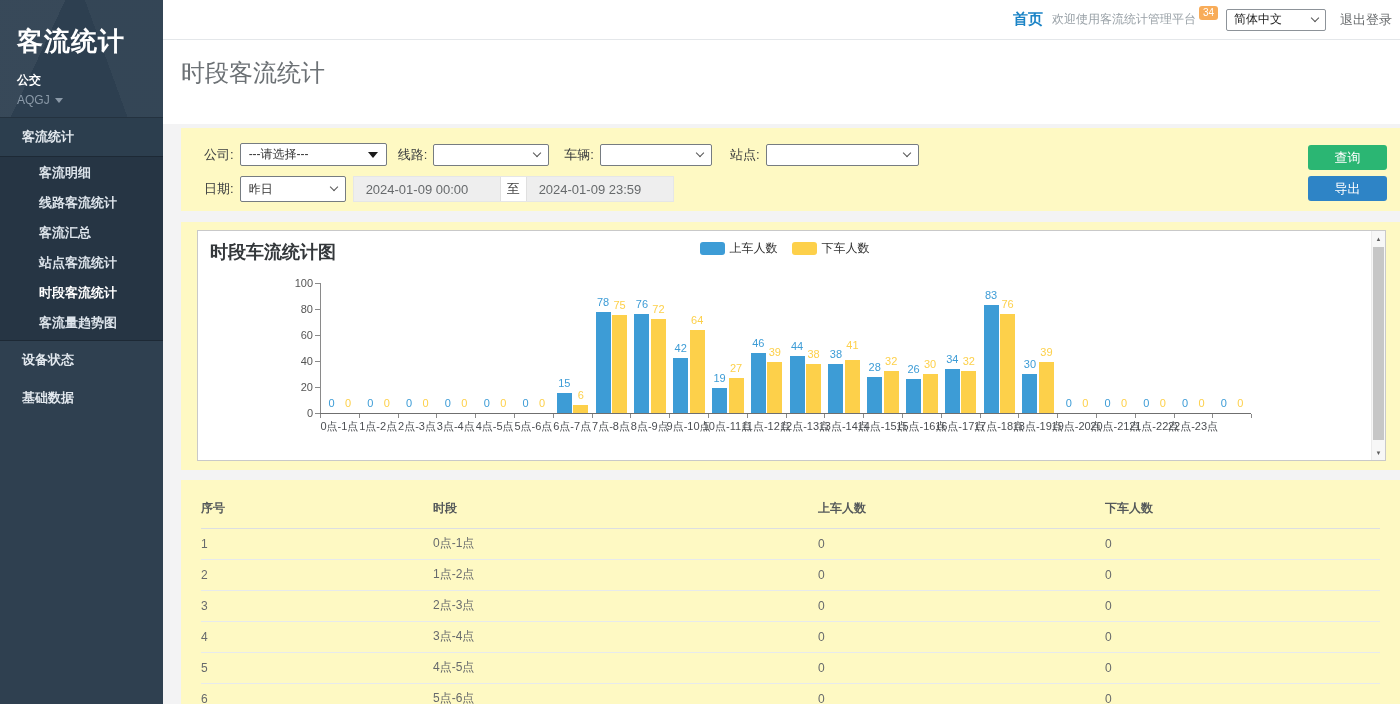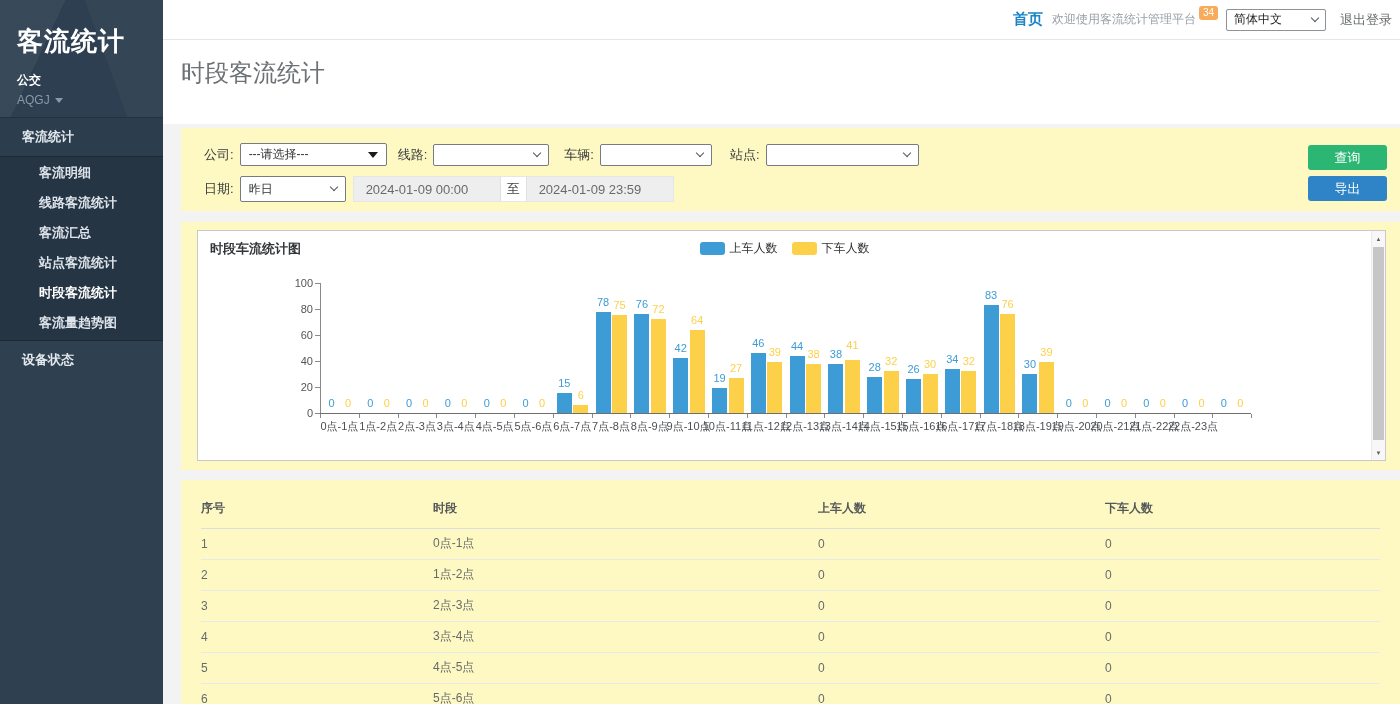--- a/index.html
+++ b/index.html
@@ -63,21 +63,21 @@
   .dgroup { display:flex; margin-left:7px; border:1px solid #e5e6e7; height:26px; }
   .dinput { width:146px; background:#eeeeee; display:flex; align-items:center; padding-left:12px; font-size:13px; color:#676a6c; }
   .dsep { width:27px; background:#fff; border-left:1px solid #e0e0e0; border-right:1px solid #e0e0e0; display:flex; align-items:center; justify-content:center; font-size:13px; color:#444; }
   .btn { position:absolute; right:13px; width:79px; height:25px; border-radius:3px; color:#fff; font-size:13px; display:flex; align-items:center; justify-content:center; cursor:pointer; }
   .btn-query { top:17px; background:#2bb673; }
   .btn-export { top:48px; background:#2e84c6; }
 
   
   .panel-chart { margin-top:11px; padding:8px 14px 9px 16px; }
   .chart-box { position:relative; height:231px; border:1px solid #c9c9c9; background:#fff; overflow:hidden; }
-  .chart-title { position:absolute; left:12px; top:9px; font-size:13px; font-weight:bold; color:#33373a; }
+  .chart-title { position:absolute; left:12px; top:9px; font-size:18px; font-weight:bold; color:#33373a; }
   .legend { position:absolute; left:0; right:14px; top:9px; display:flex; justify-content:center; gap:14px; }
   .legend-item { display:flex; align-items:center; gap:5px; font-size:12px; color:#333; }
   .legend-swatch { width:25px; height:13px; border-radius:3px; }
   #plot { position:absolute; left:0; top:0; right:0; bottom:0; }
   #plot .yaxis { position:absolute; width:1px; background:#8a8a8a; }
   #plot .xaxis { position:absolute; height:1px; background:#6f6f6f; }
   #plot .ytick { position:absolute; width:5px; height:1px; background:#8a8a8a; }
   #plot .ylab { position:absolute; width:34px; text-align:right; font-size:11px; color:#555; }
   #plot .xtick { position:absolute; width:1px; height:4px; background:#8a8a8a; }
   #plot .xlab { position:absolute; text-align:center; font-size:11px; color:#4b4e52; white-space:nowrap; }
@@ -112,20 +112,21 @@
         <div class="mi l1 open">客流统计</div>
         <div class="sub-block">
           <div class="mi l2">客流明细</div>
           <div class="mi l2">线路客流统计</div>
           <div class="mi l2">客流汇总</div>
           <div class="mi l2">站点客流统计</div>
           <div class="mi l2 active">时段客流统计</div>
           <div class="mi l2">客流量趋势图</div>
         </div>
         <div class="mi l1">设备状态</div>
+        <div class="mi l1">基础数据</div>
       </nav>
   </aside>
 
   <div class="main">
     <header class="topbar">
       <span class="home-link">首页</span>
       <span class="welcome">欢迎使用客流统计管理平台</span>
       <span class="badge">34</span>
       <div class="lang-select">
         <span>简体中文</span>

